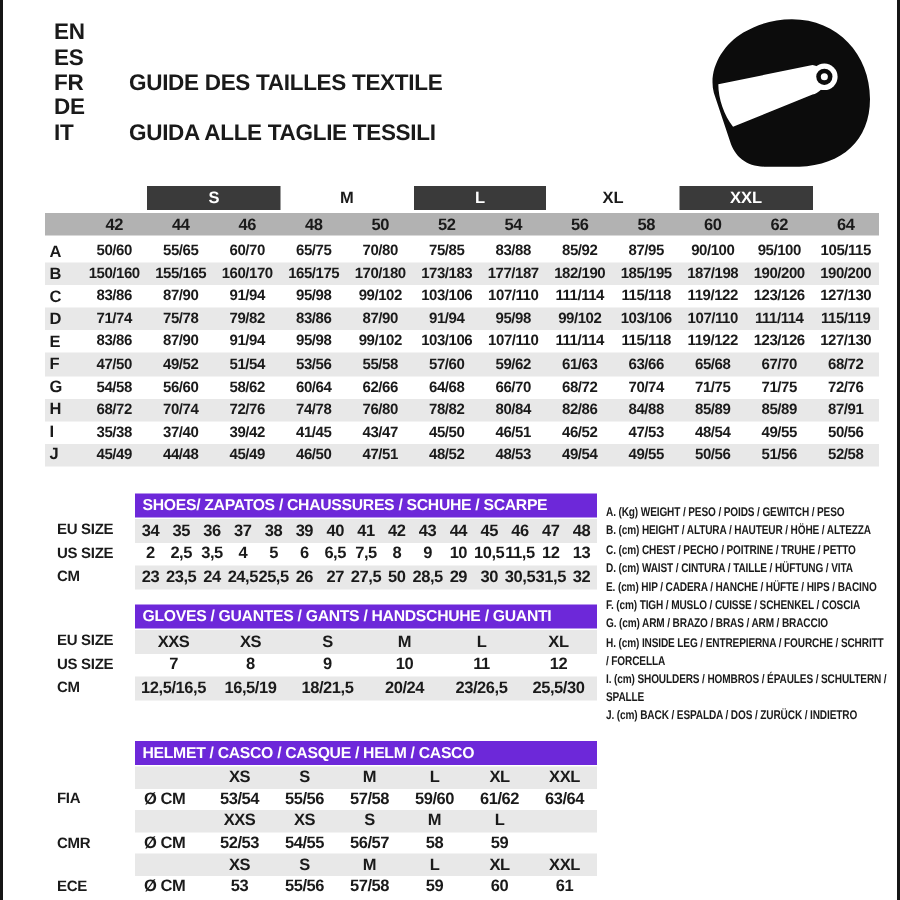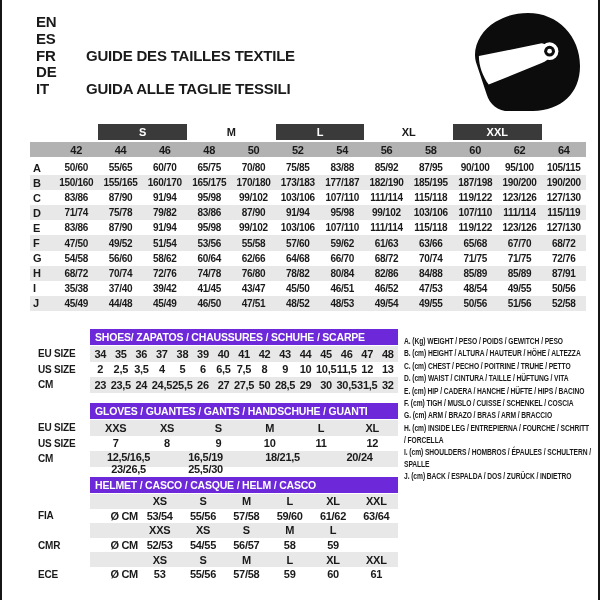--- a/index.html
+++ b/index.html
@@ -25,31 +25,31 @@
   .gspacer { grid-column: span 2; }
   .group-cell { grid-column: span 2; display: flex; align-items: center; justify-content: center; font-size: 11px; }
   .group-cell.dark { background: #3a3a3a; color: #fff; }
   .num-row { height: 15px; margin-bottom: 3px; background: #b2b2b2; align-items: center; font-size: 11px; }
   .cell { text-align: center; letter-spacing: -0.3px; }
   .data-row { height: 15.1px; align-items: center; }
   .data-row.alt { background: #e8e8e8; }
   .row-letter { padding-left: 3px; font-size: 11px; letter-spacing: 0; }
 
   .section { position: absolute; left: 38px; width: 360px; }
-  .section.shoes { top: 329px; } .section.gloves { top: 403px; } .section.helmet { top: 477px; }
+  .section.shoes { top: 329px; } .section.gloves { top: 403px; } .section.helmet { top: 494px; }
   .sec-bar { margin-left: 52px; height: 16px; background: #6d28d9; color: #fff; display: flex;
              align-items: center; padding-left: 5px; font-size: 10.5px; letter-spacing: -0.2px;
              margin-bottom: 1px; white-space: nowrap; overflow: hidden; }
   .sec-row { display: flex; align-items: stretch; }
   .shoes .sec-row, .gloves .sec-row { height: 15.5px; }
   .helmet .sec-row { height: 14.6px; }
   .sec-label { width: 52px; font-size: 10px; display: flex; align-items: center; letter-spacing: -0.2px; }
   .sec-data { flex: 1; display: grid; align-items: center; font-size: 11px; }
   .sec-data.shaded { background: #e8e8e8; }
-  .diam { text-align: right; padding-left: 6px; letter-spacing: -0.3px; }
+  .diam { text-align: left; padding-left: 6px; letter-spacing: -0.3px; }
 
   .legend { position: absolute; left: 404px; top: 336px; width: 235px;
             transform: scaleX(0.8); transform-origin: left top;
             font-size: 8.4px; line-height: 11.9px; letter-spacing: -0.1px; }
   .legend-item { margin-bottom: 0.5px; }
 </style>
 </head>
 <body>
 
 <div class="edge left"></div>
@@ -347,21 +347,21 @@
           <div class="cell">7</div>
           <div class="cell">8</div>
           <div class="cell">9</div>
           <div class="cell">10</div>
           <div class="cell">11</div>
           <div class="cell">12</div>
         </div>
       </div>
       <div class="sec-row">
         <div class="sec-label">CM</div>
-        <div class="sec-data shaded" style="grid-template-columns: repeat(4, 1fr);">
+        <div class="sec-data shaded" style="grid-template-columns: repeat(6, 1fr);">
           <div class="cell">12,5/16,5</div>
           <div class="cell">16,5/19</div>
           <div class="cell">18/21,5</div>
           <div class="cell">20/24</div>
           <div class="cell">23/26,5</div>
           <div class="cell">25,5/30</div>
         </div>
       </div>
     </div>
 </div>

